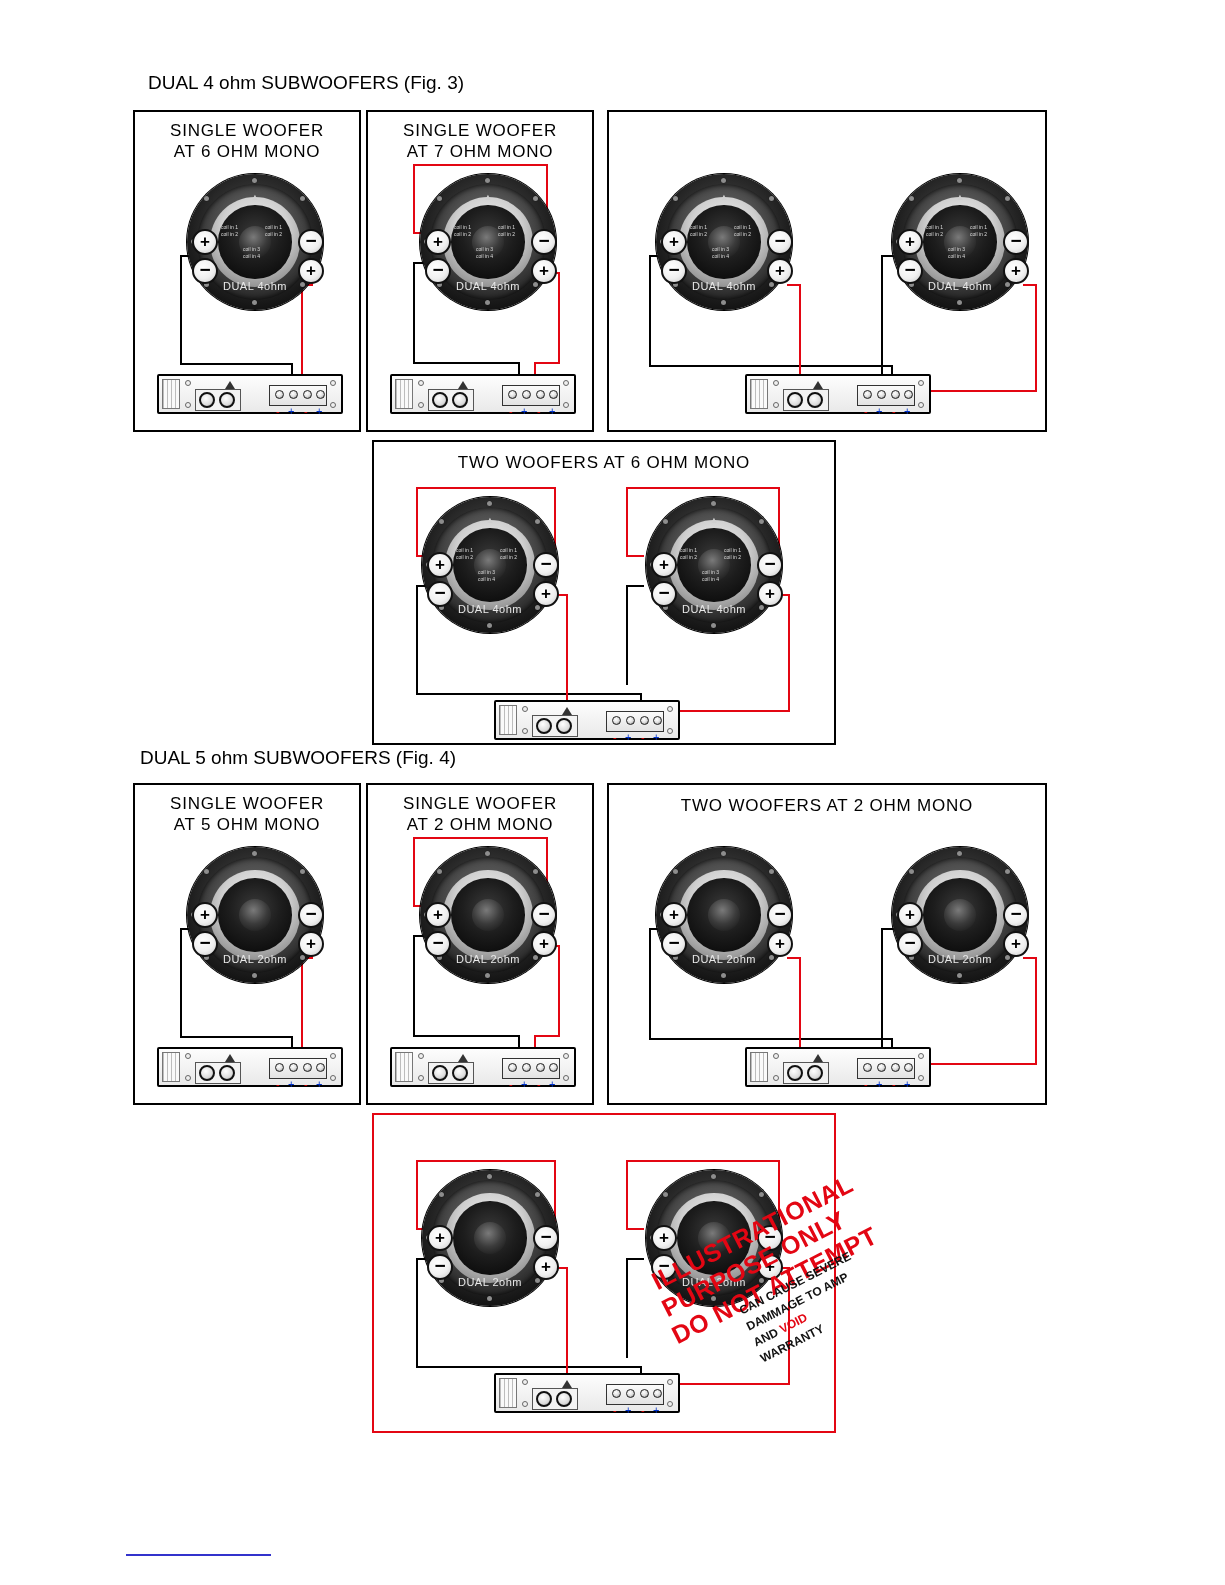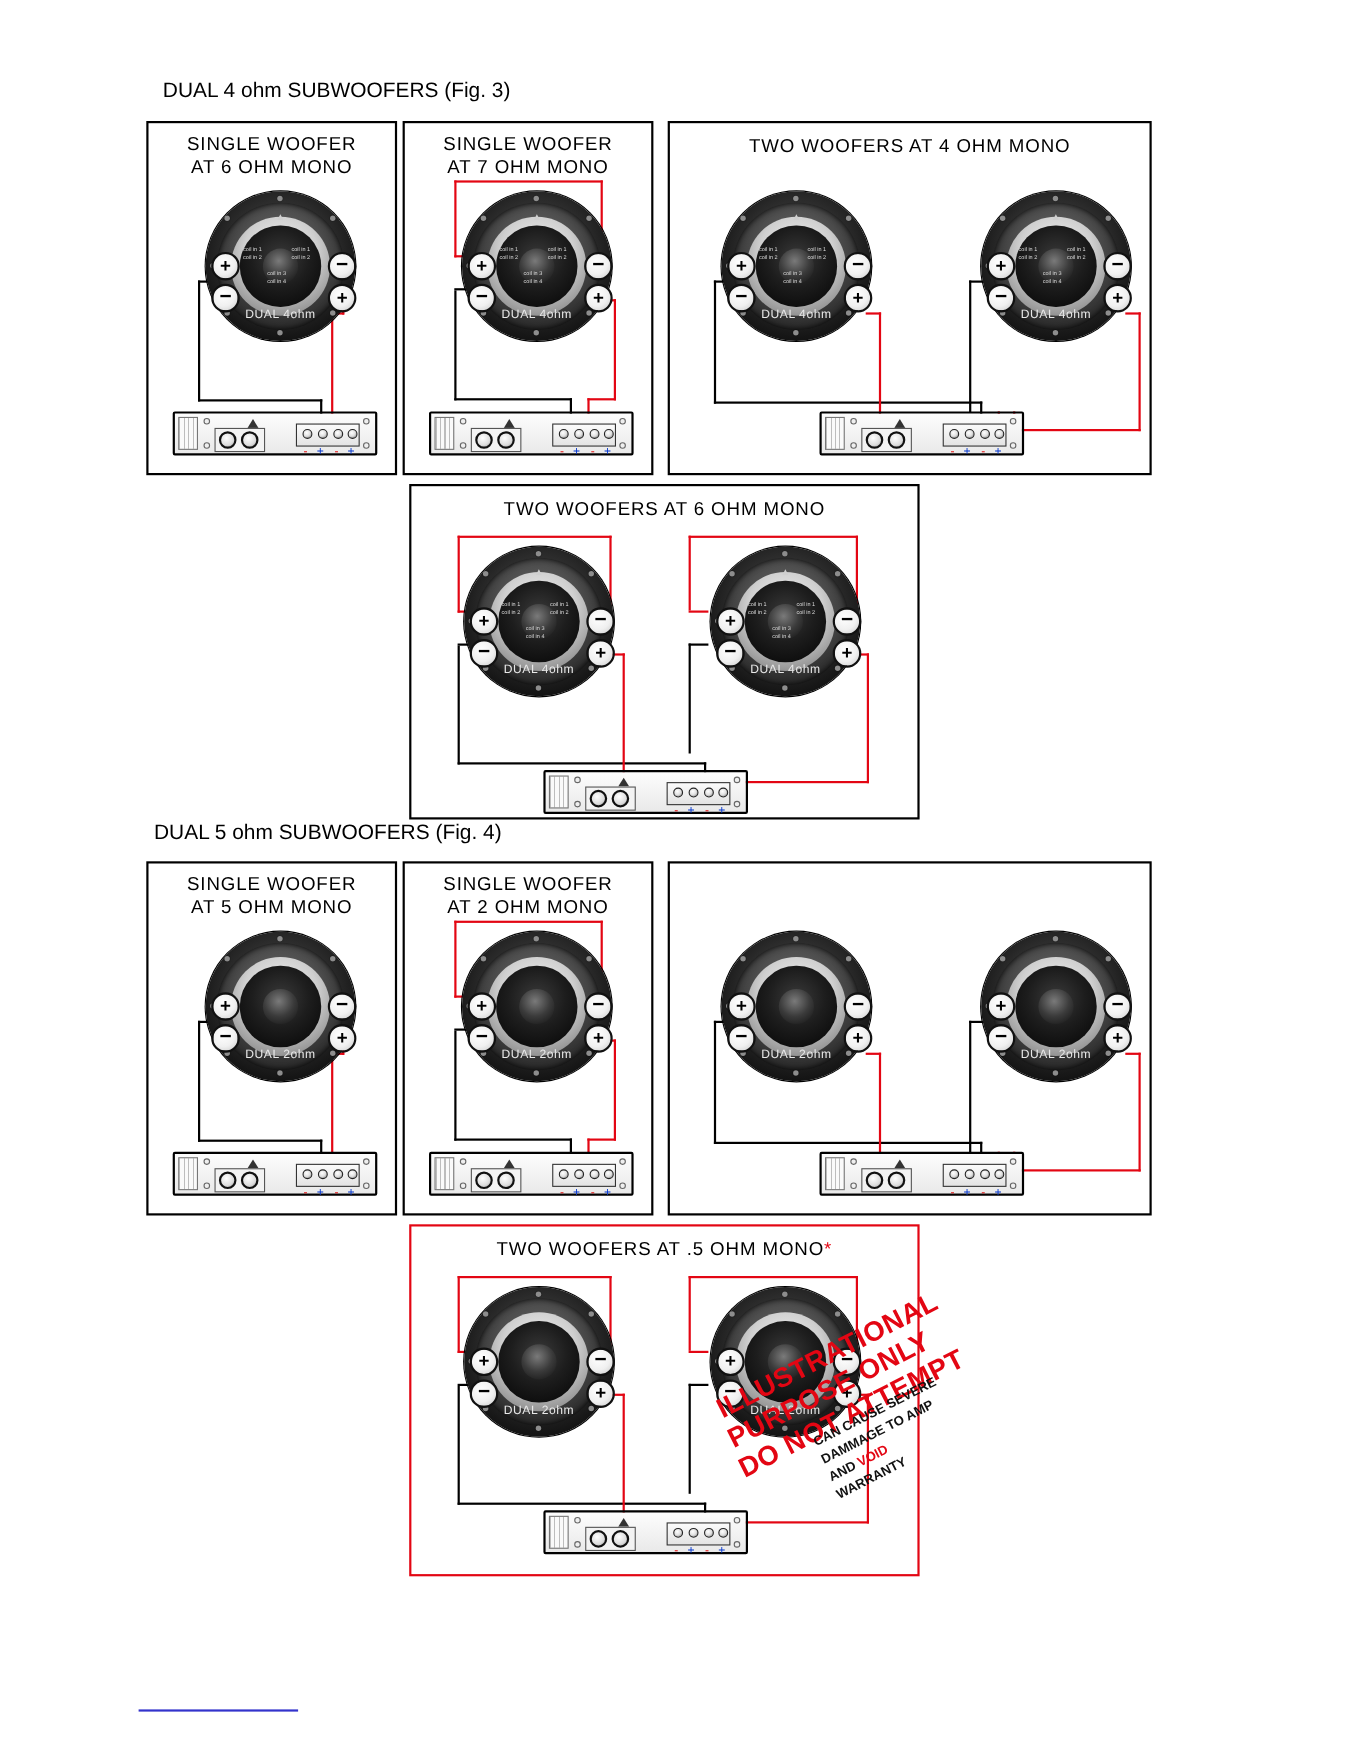--- a/index.html
+++ b/index.html
@@ -365,23 +365,20 @@
     <div class="amp-screw" style="left:144px; top:14px;"></div>
     <div class="amp-screw" style="left:157px; top:14px;"></div>
     <div class="amp-sign sign-red" style="left:117px; top:30px;">-</div>
     <div class="amp-sign sign-blue" style="left:129px; top:30px;">+</div>
     <div class="amp-sign sign-red" style="left:145px; top:30px;">-</div>
     <div class="amp-sign sign-blue" style="left:157px; top:30px;">+</div>
   </div>
 </div>
 
 <div class="panel" style="left:607px; top:110px; width:440px; height:322px;">
-  <div class="panel-title one-line">
-    <div>TWO WOOFERS AT 4 OHM MONO</div>
-  </div>
 
   <div class="w" style="left:40px; top:143px; width:2px; height:112px;"></div>
   <div class="w" style="left:40px; top:143px; width:22px; height:2px;"></div>
   <div class="w" style="left:40px; top:253px; width:244px; height:2px;"></div>
   <div class="w" style="left:282px; top:253px; width:2px; height:24px;"></div>
 
   <div class="wr" style="left:190px; top:172px; width:2px; height:100px;"></div>
   <div class="wr" style="left:178px; top:172px; width:14px; height:2px;"></div>
   <div class="wr" style="left:190px; top:270px; width:110px; height:2px;"></div>
   <div class="wr" style="left:298px; top:262px; width:2px; height:18px;"></div>
@@ -690,20 +687,23 @@
     <div class="amp-screw" style="left:144px; top:14px;"></div>
     <div class="amp-screw" style="left:157px; top:14px;"></div>
     <div class="amp-sign sign-red" style="left:117px; top:30px;">-</div>
     <div class="amp-sign sign-blue" style="left:129px; top:30px;">+</div>
     <div class="amp-sign sign-red" style="left:145px; top:30px;">-</div>
     <div class="amp-sign sign-blue" style="left:157px; top:30px;">+</div>
   </div>
 </div>
 
 <div class="panel" style="left:607px; top:783px; width:440px; height:322px;">
+  <div class="panel-title one-line">
+    <div>TWO WOOFERS AT 2 OHM MONO</div>
+  </div>
 
   <div class="w" style="left:40px; top:143px; width:2px; height:112px;"></div>
   <div class="w" style="left:40px; top:143px; width:22px; height:2px;"></div>
   <div class="w" style="left:40px; top:253px; width:244px; height:2px;"></div>
   <div class="w" style="left:282px; top:253px; width:2px; height:24px;"></div>
 
   <div class="wr" style="left:190px; top:172px; width:2px; height:100px;"></div>
   <div class="wr" style="left:178px; top:172px; width:14px; height:2px;"></div>
   <div class="wr" style="left:190px; top:270px; width:110px; height:2px;"></div>
   <div class="wr" style="left:298px; top:262px; width:2px; height:18px;"></div>
@@ -775,23 +775,20 @@
     <div class="amp-screw" style="left:144px; top:14px;"></div>
     <div class="amp-screw" style="left:157px; top:14px;"></div>
     <div class="amp-sign sign-red" style="left:117px; top:30px;">-</div>
     <div class="amp-sign sign-blue" style="left:129px; top:30px;">+</div>
     <div class="amp-sign sign-red" style="left:145px; top:30px;">-</div>
     <div class="amp-sign sign-blue" style="left:157px; top:30px;">+</div>
   </div>
 </div>
 
 <div class="panel" style="left:372px; top:1113px; width:464px; height:320px; border-color:#e30613;">
-  <div class="panel-title one-line">
-    <span>TWO WOOFERS AT .5 OHM MONO</span><span class="asterisk">*</span>
-  </div>
 
   <div class="wr" style="left:42px; top:45px; width:140px; height:2px;"></div>
   <div class="wr" style="left:42px; top:45px; width:2px; height:70px;"></div>
   <div class="wr" style="left:42px; top:113px; width:16px; height:2px;"></div>
   <div class="wr" style="left:180px; top:45px; width:2px; height:72px;"></div>
   <div class="wr" style="left:168px; top:115px; width:14px; height:2px;"></div>
   <div class="w" style="left:42px; top:145px; width:2px; height:108px;"></div>
   <div class="w" style="left:42px; top:143px; width:18px; height:2px;"></div>
   <div class="w" style="left:42px; top:251px; width:226px; height:2px;"></div>
   <div class="w" style="left:266px; top:251px; width:2px; height:22px;"></div>

